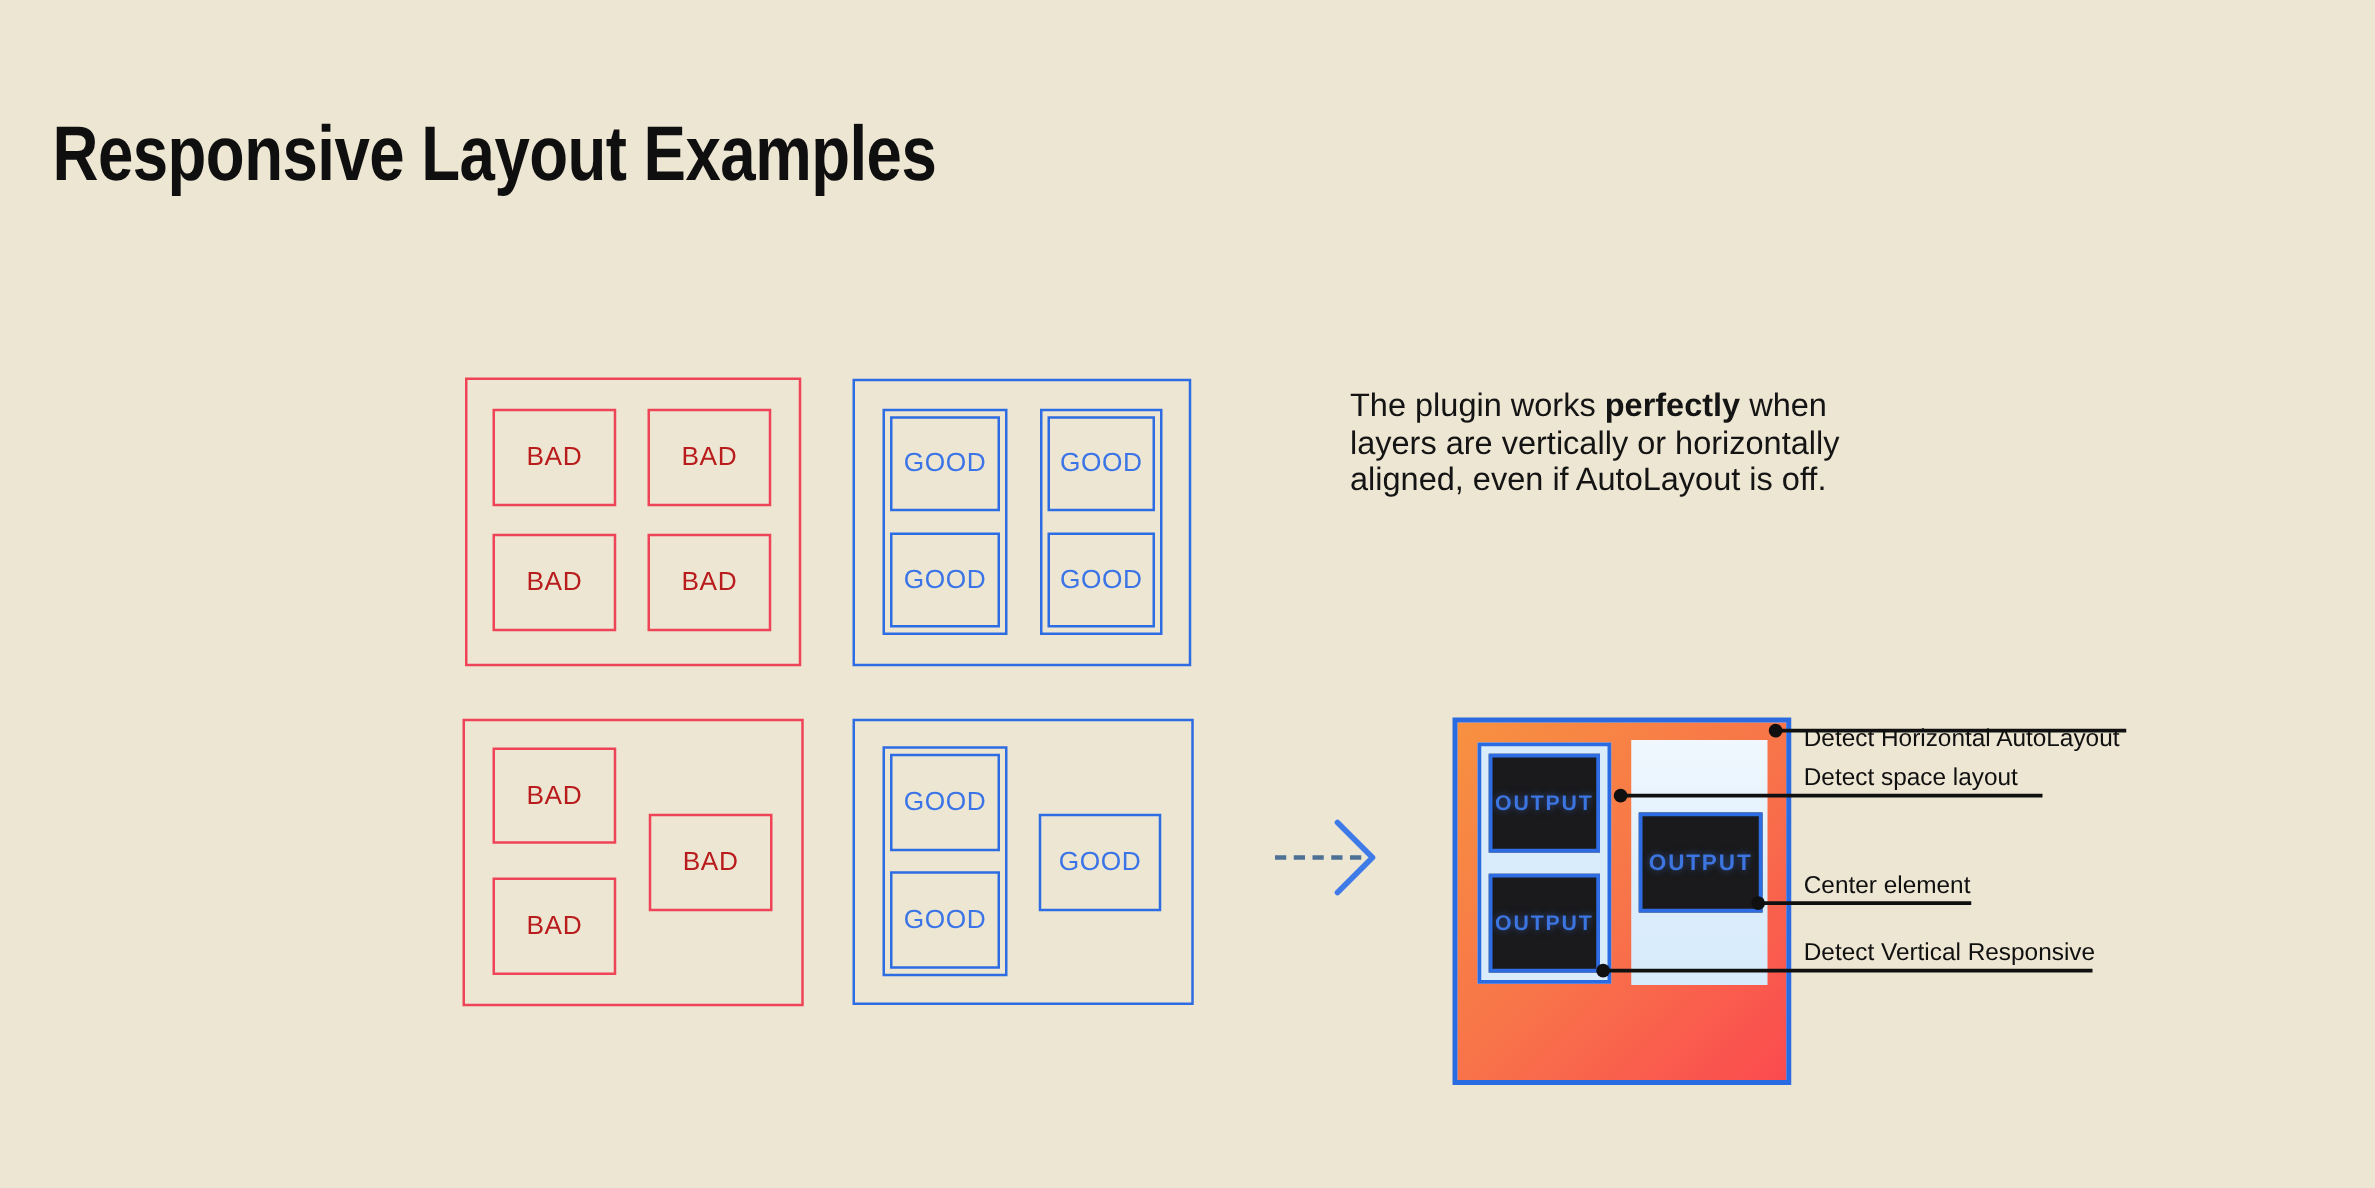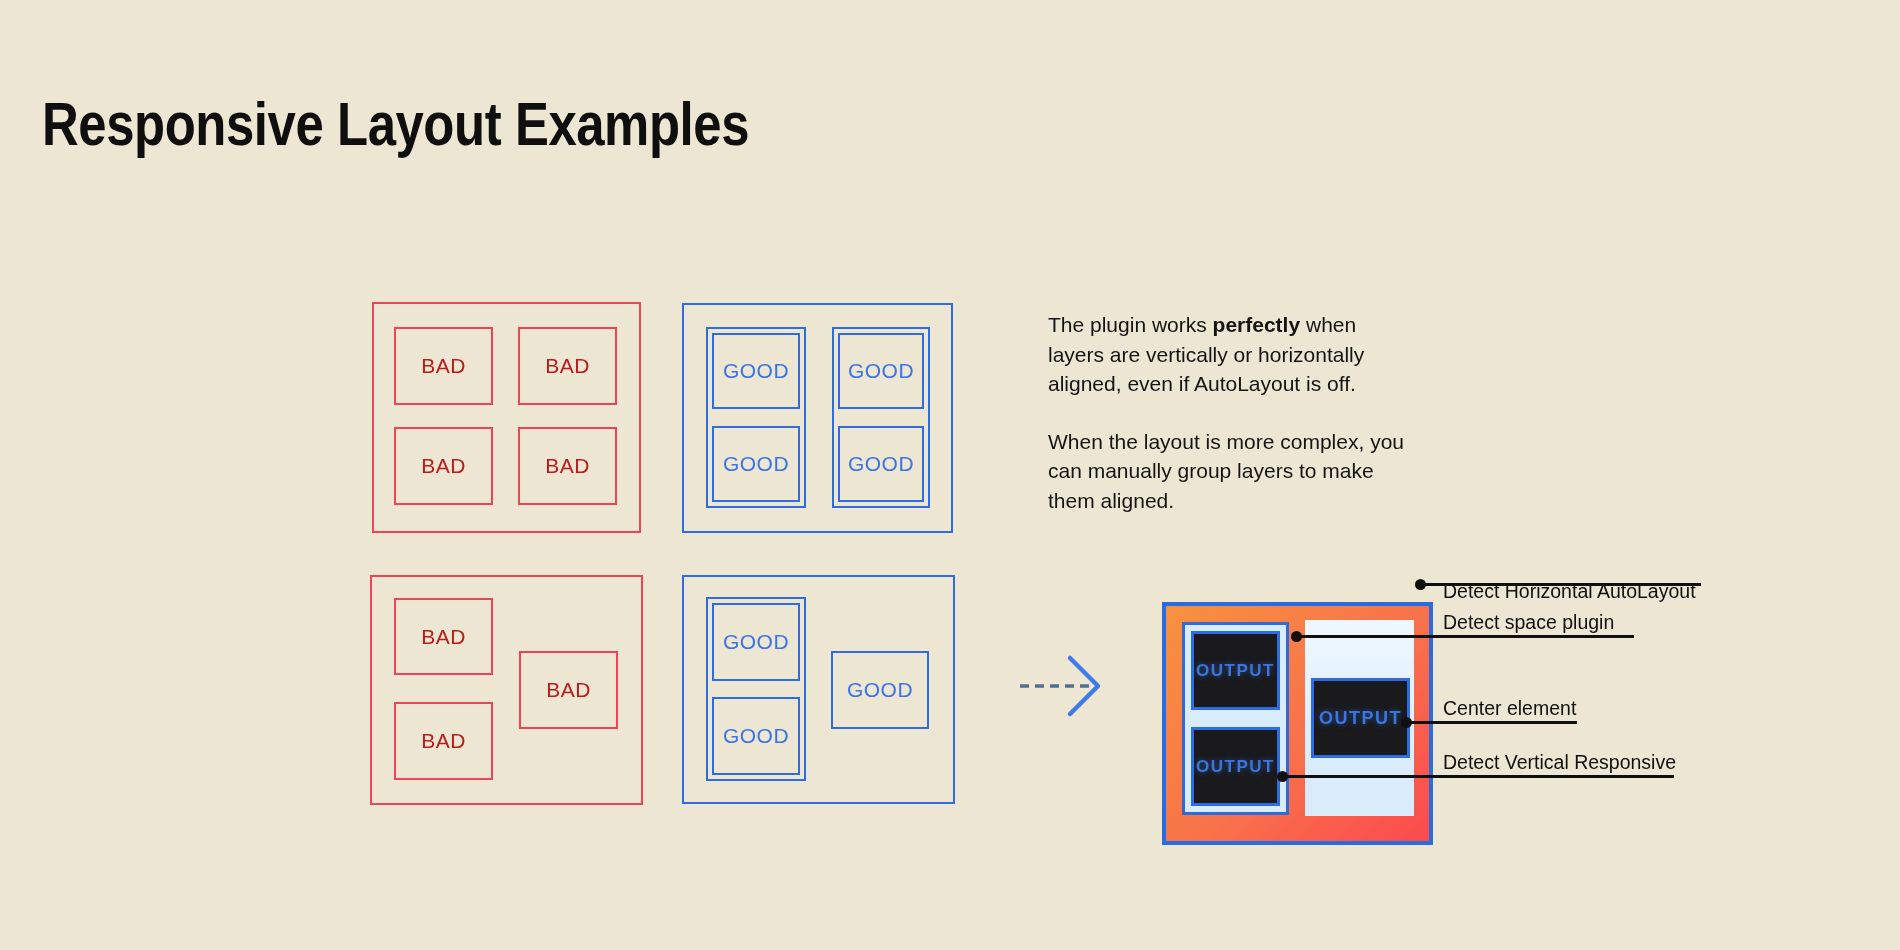--- a/index.html
+++ b/index.html
@@ -28,31 +28,31 @@
   }
   .cell-bad{border:2px solid #EF4358;color:#b91c1c;}
   .cell-good{border:2px solid #2E6CE3;color:#3B74E6;}
   .group-blue{
     border:2px solid #2E6CE3;padding:4px;
     display:flex;flex-direction:column;justify-content:space-between;
   }
   .group-blue .cell-good{width:auto;}
 
   
-  #description{left:1048px;top:310px;width:480px;font-size:21px;line-height:29.5px;}
+  #description{left:1080px;top:310px;width:480px;font-size:26px;line-height:29.5px;}
   #description p{margin:0;white-space:pre-line;}
   #description p + p{margin-top:28px;}
   #description b{font-weight:bold;}
 
   
   #arrow{left:1012px;top:650px;}
 
   
   #output-frame{
-    left:1162px;top:602px;width:271px;height:243px;
+    left:1162px;top:574px;width:271px;height:294px;
     border:4px solid #2B6BE2;
     background:linear-gradient(135deg,#F79140 0%,#F8714A 55%,#FB4A4F 100%);
   }
   #output-left-group{
     left:16px;top:16px;width:107px;height:193px;
     border:3px solid #2B6BE2;background:#D9ECFC;padding:6px;
     display:flex;flex-direction:column;justify-content:space-between;
   }
   .output-box{
     border:3px solid #2E6CE3;background:#1A1A1C;
@@ -106,23 +106,20 @@
     <div class="cell cell-good" style="height:74px;">GOOD</div>
     <div class="cell cell-good" style="height:74px;">GOOD</div>
   </div>
   <div class="abs cell cell-good" style="left:147px;top:74px;width:98px;height:78px;">GOOD</div>
 </div>
 
 <div id="description" class="abs">
   <p><span>The plugin works </span><b>perfectly</b><span> when
 layers are vertically or horizontally
 aligned, even if AutoLayout is off.</span></p>
-  <p>When the layout is more complex, you
-can manually group layers to make
-them aligned.</p>
 </div>
 
 <svg id="arrow" class="abs" width="96" height="72" viewBox="0 0 96 72">
   <line x1="8" y1="36" x2="80" y2="36" stroke="#4C7195" stroke-width="3.5" stroke-dasharray="9 6"></line>
   <path d="M58 8 L86 36 L58 64" fill="none" stroke="#3E7BE8" stroke-width="4.5" stroke-linecap="round" stroke-linejoin="round"></path>
 </svg>
 
 <div id="output-frame" class="abs">
   <div id="output-left-group" class="abs">
     <div class="output-box">OUTPUT</div>
@@ -131,21 +128,21 @@
   <div id="output-right-panel" class="abs"></div>
   <div id="output-center-box" class="abs output-box">OUTPUT</div>
 </div>
 
 <div class="abs ann-line" style="left:1421px;top:583px;width:280px;"></div>
 <div class="abs ann-dot" style="left:1415px;top:579px;"></div>
 <div class="abs ann-label" style="left:1443px;top:580px;">Detect Horizontal AutoLayout</div>
 
 <div class="abs ann-line" style="left:1297px;top:635px;width:337px;"></div>
 <div class="abs ann-dot" style="left:1291px;top:631px;"></div>
-<div class="abs ann-label" style="left:1443px;top:611px;">Detect space plugin</div>
+<div class="abs ann-label" style="left:1443px;top:611px;">Detect space layout</div>
 
 <div class="abs ann-line" style="left:1407px;top:721px;width:170px;"></div>
 <div class="abs ann-dot" style="left:1401px;top:717px;"></div>
 <div class="abs ann-label" style="left:1443px;top:697px;">Center element</div>
 
 <div class="abs ann-line" style="left:1283px;top:775px;width:391px;"></div>
 <div class="abs ann-dot" style="left:1277px;top:771px;"></div>
 <div class="abs ann-label" style="left:1443px;top:751px;">Detect Vertical Responsive</div>
 
 </body></html>

